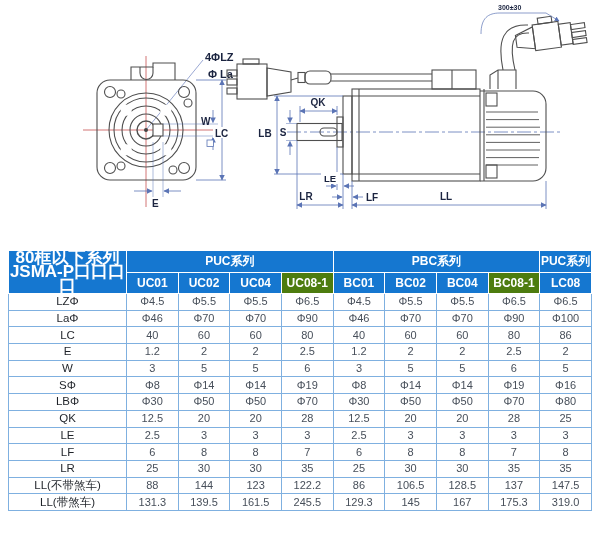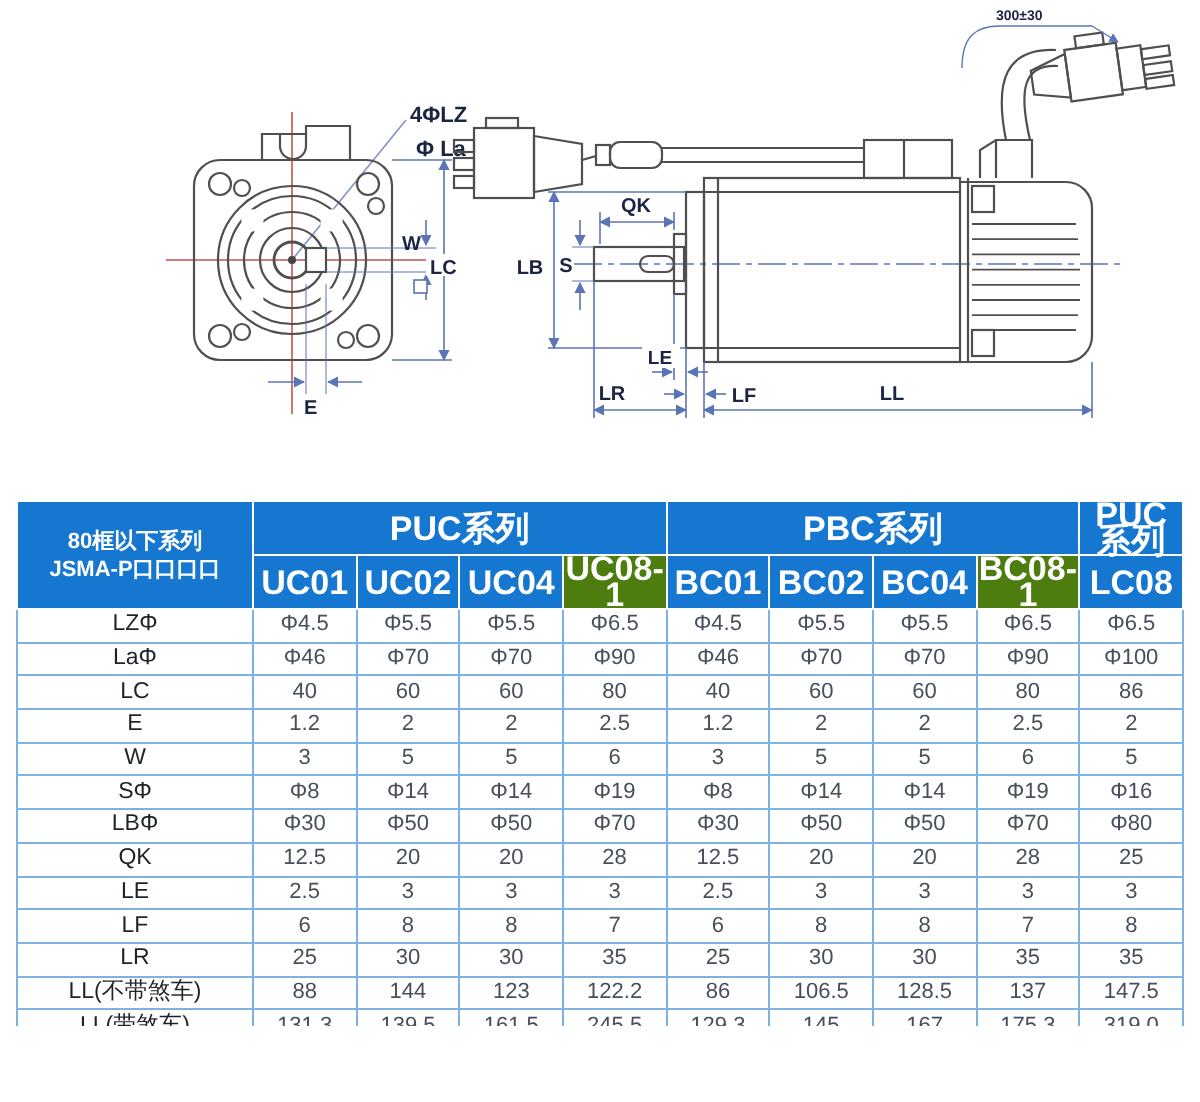--- a/index.html
+++ b/index.html
@@ -2,25 +2,25 @@
 <html><head>
 <meta charset="utf-8">
 <style>
   html,body{margin:0;padding:0;background:#fff;}
   .page{position:relative;width:600px;height:513px;background:#fff;overflow:hidden;
         font-family:"Liberation Sans",sans-serif;}
   .drawing{position:absolute;left:0;top:0;width:600px;height:248px;}
   svg text{font-family:"Liberation Sans",sans-serif;font-weight:bold;fill:#1b2440;}
   .spec-table{position:absolute;left:8px;top:250px;width:584px;border-collapse:collapse;
               table-layout:fixed;}
-  .spec-table thead th{background:#1577d0;color:#fff;font-size:17px;font-weight:bold;
+  .spec-table thead th{background:#1577d0;color:#fff;font-size:12px;font-weight:bold;
               border:1px solid #fff;padding:0;height:19px;line-height:13px;}
   .spec-table thead tr.grp th{height:20px;}
   .spec-table thead th.dark{background:#4d7c0f;}
-  .spec-table thead th.corner{font-size:11px;line-height:14px;}
+  .spec-table thead th.corner{font-size:17px;line-height:14px;}
   .spec-table tbody td{border:1px solid #7fb0e0;font-size:11px;color:#474f5a;
               text-align:center;height:15.7px;padding:0;background:#fff;line-height:15px;}
   .spec-table tbody td.rowlabel{color:#1f2329;font-size:11.5px;}
   .footnotes{position:absolute;left:16px;top:512px;font-size:12.5px;font-weight:600;
               color:#0d0d0d;line-height:16.5px;}
 </style>
 </head>
 <body>
 
 <div class="page">

